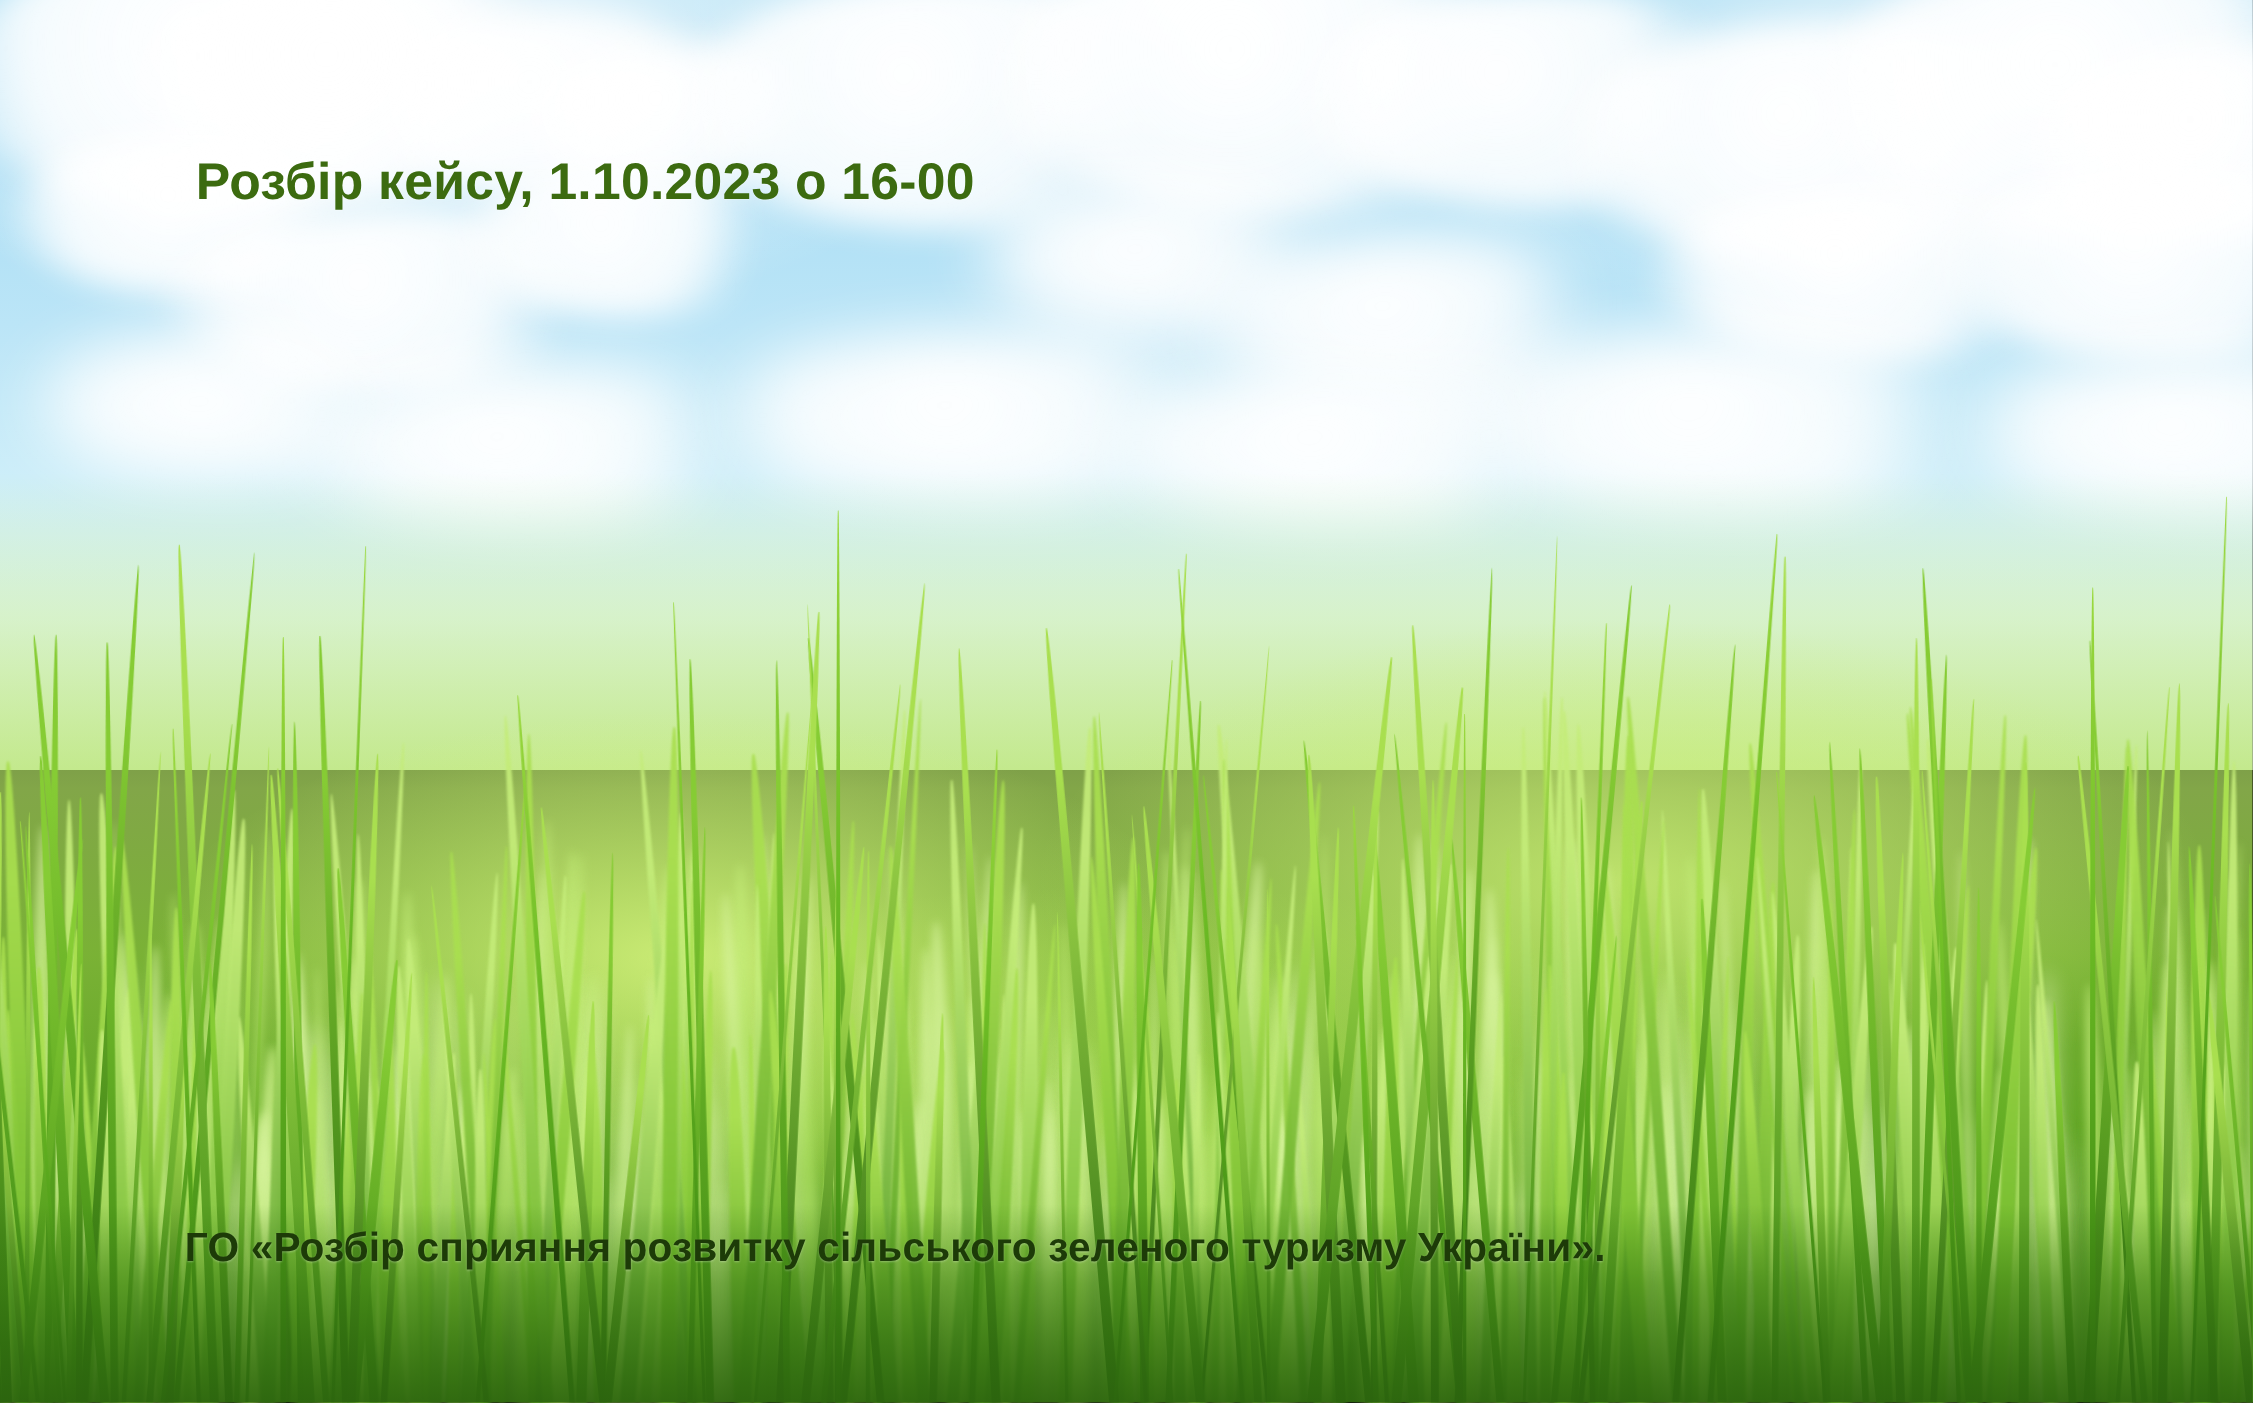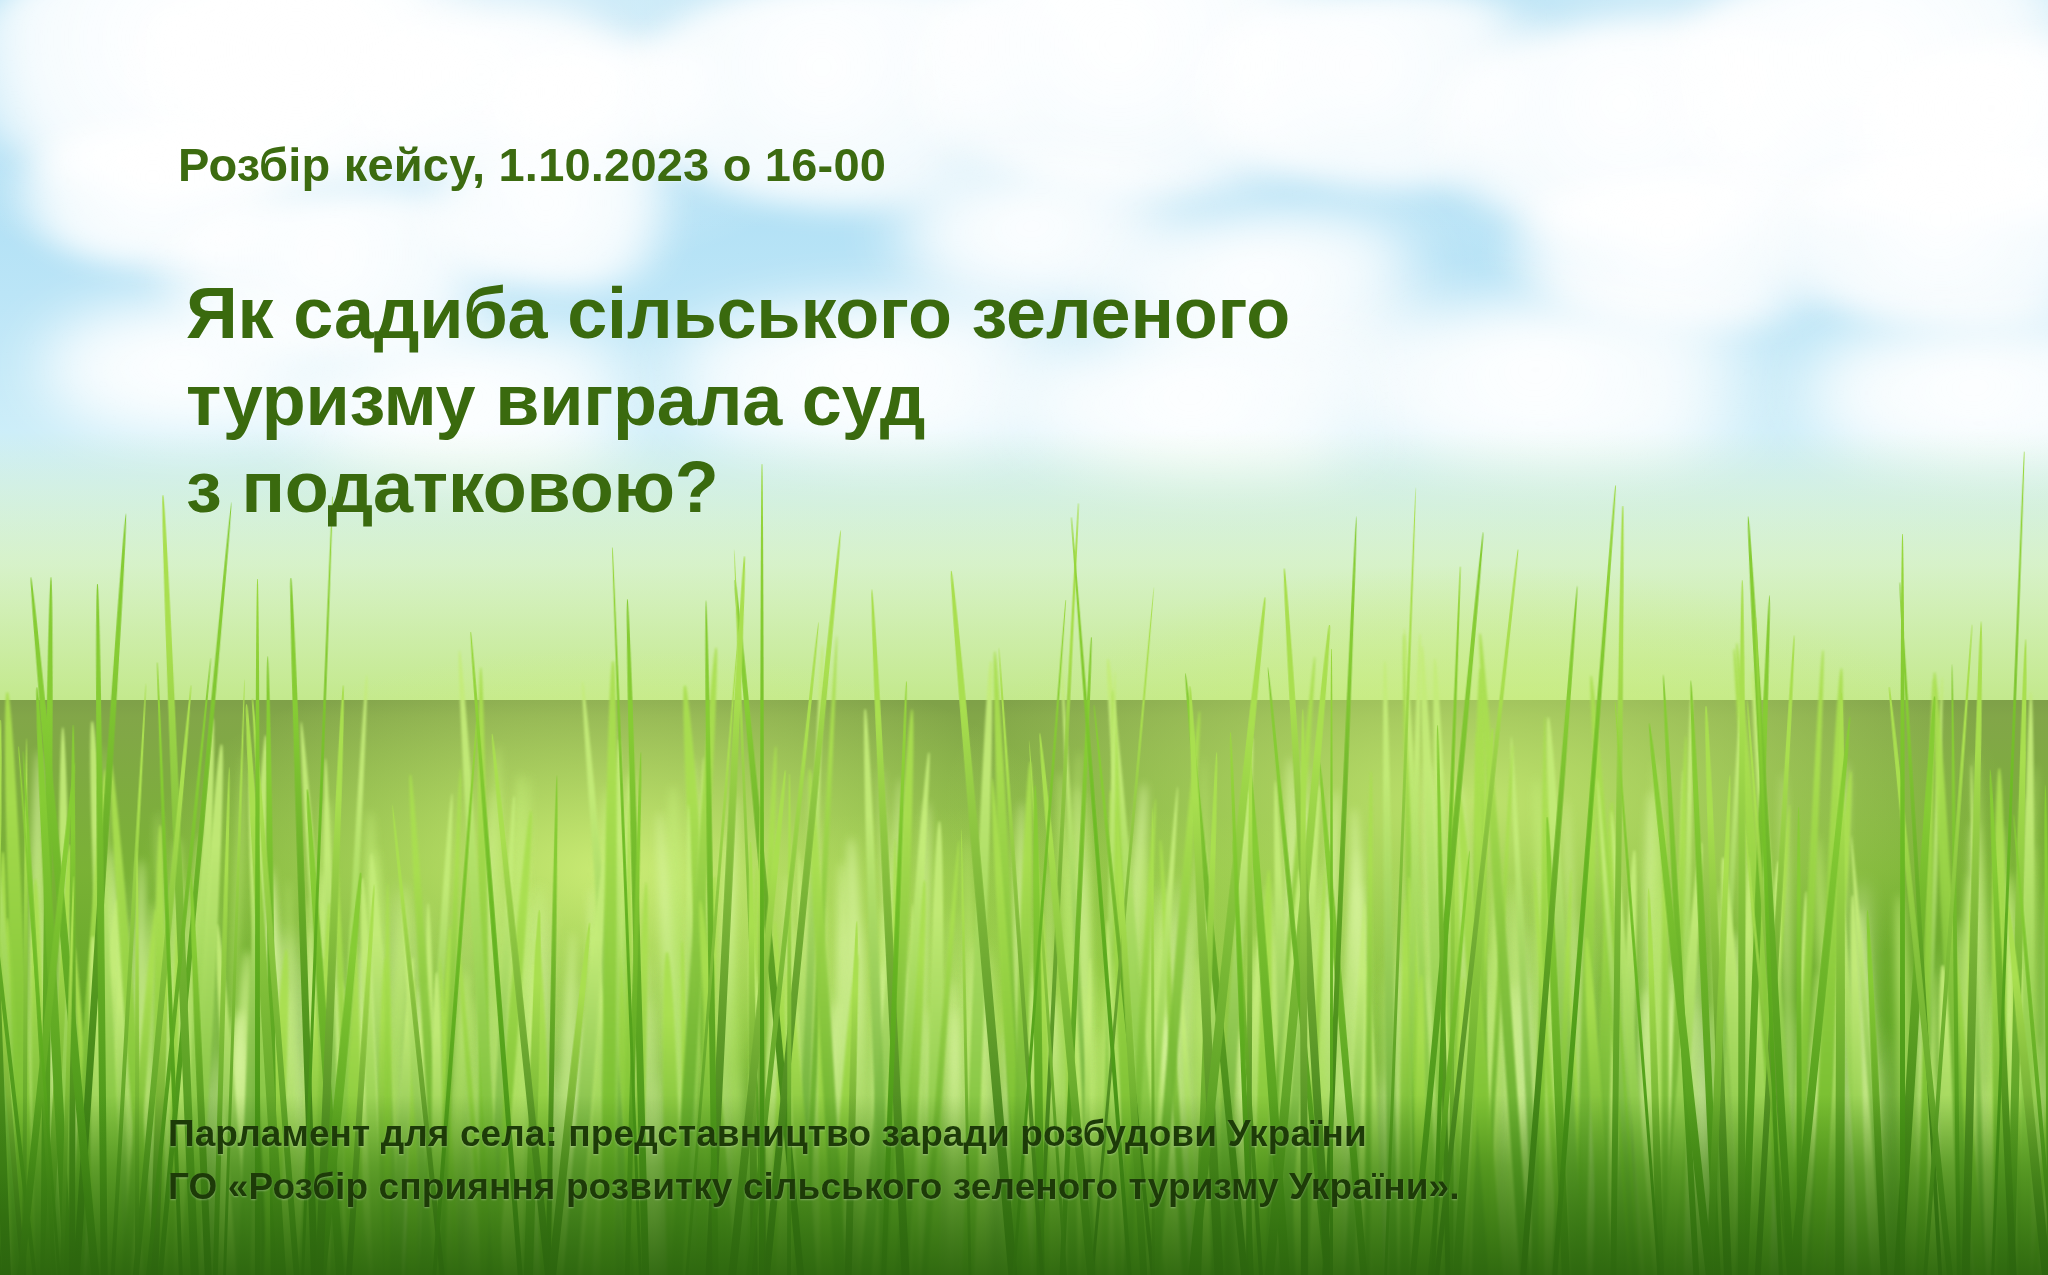--- a/index.html
+++ b/index.html
@@ -862,24 +862,18 @@
         <div class="blade" style="left: 1660px; width: 2.5px; height: 605px; background: linear-gradient(rgb(155, 217, 63) 0%, rgb(108, 187, 36) 40%, rgb(47, 122, 13) 100%); transform: rotate(-4.4deg); border-radius: 50% 50% 0px 0px / 70% 70% 0px 0px;"></div>
         <div class="blade" style="left: 1780px; width: 3.5px; height: 688px; background: linear-gradient(rgb(155, 217, 63) 0%, rgb(108, 187, 36) 40%, rgb(47, 122, 13) 100%); transform: rotate(-2.2deg); border-radius: 50% 50% 0px 0px / 70% 70% 0px 0px;"></div>
         <div class="blade" style="left: 1900px; width: 4.5px; height: 771px; background: linear-gradient(rgb(155, 217, 63) 0%, rgb(108, 187, 36) 40%, rgb(47, 122, 13) 100%); transform: rotate(0deg); border-radius: 50% 50% 0px 0px / 70% 70% 0px 0px;"></div>
         <div class="blade" style="left: 1990px; width: 2.5px; height: 854px; background: linear-gradient(rgb(155, 217, 63) 0%, rgb(108, 187, 36) 40%, rgb(47, 122, 13) 100%); transform: rotate(2.2deg); border-radius: 50% 50% 0px 0px / 70% 70% 0px 0px;"></div>
       </div>
     <div class="grass-base"></div>
   </div>
 
   <div class="kicker">Розбір кейсу, 1.10.2023 о 16-00</div>
 
-  <div class="headline">
-    <span class="ln">Як садиба сільського зеленого</span>
-    <span class="ln">туризму виграла суд</span>
-    <span class="ln">з податковою?</span>
-  </div>
 
   <div class="footer">
-    <span class="ln">Парламент для села: представництво заради розбудови України</span>
     <span class="ln">ГО «Розбір сприяння розвитку сільського зеленого туризму України».</span>
   </div>
 
 </div>
 
 </body></html>

